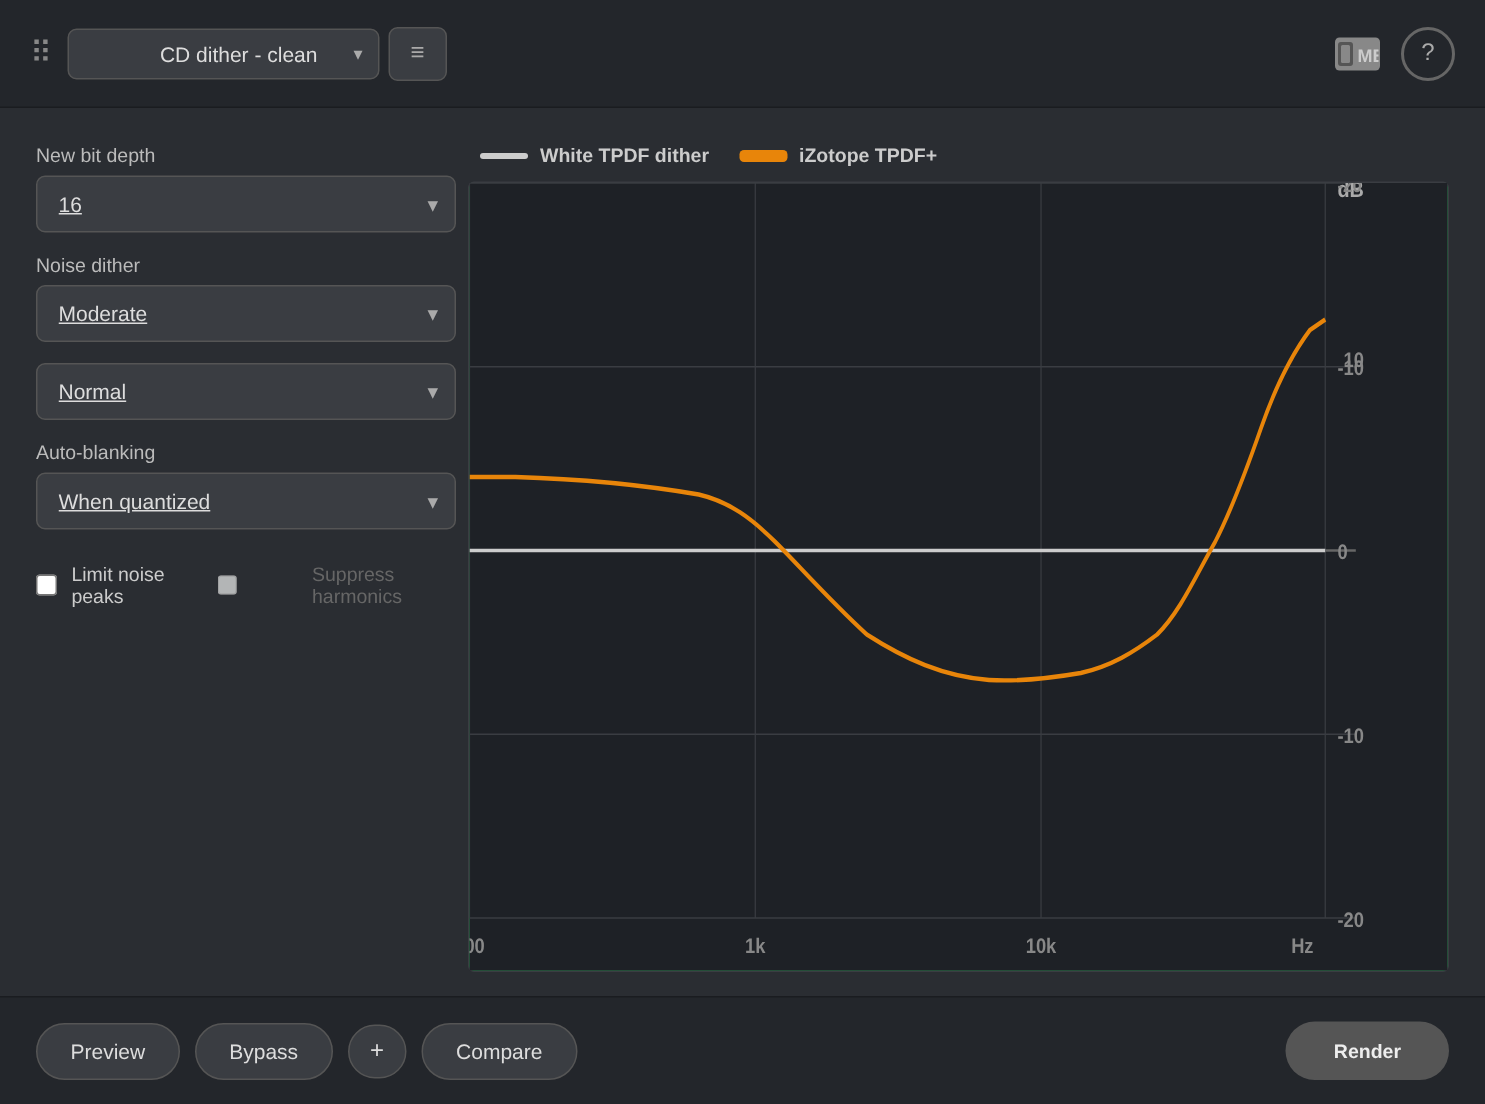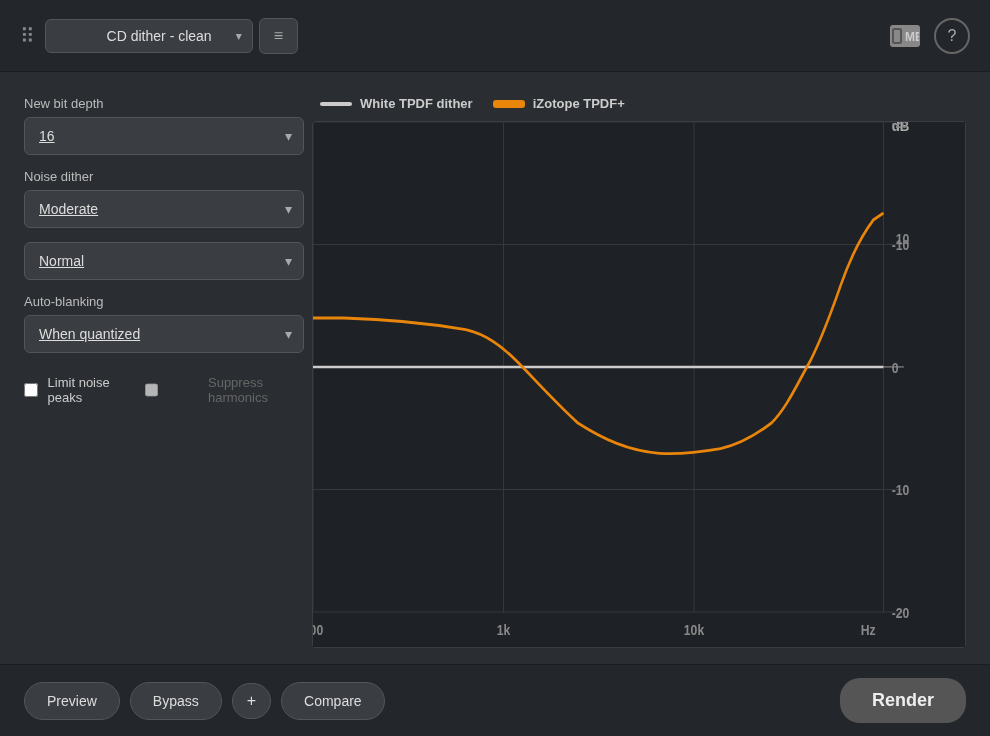--- a/index.html
+++ b/index.html
@@ -248,21 +248,21 @@
       color: #ddd;
       font-size: 16px;
       padding: 8px 14px;
       cursor: pointer;
     }
     .render-btn {
       background: #555;
       border: none;
       border-radius: 20px;
       color: #eee;
-      font-size: 18px;
+      font-size: 13px;
       font-weight: bold;
       padding: 12px 32px;
       cursor: pointer;
     }
   </style>
 </head>
 <body>
 
 <div class="header">
   <div class="header-left">

